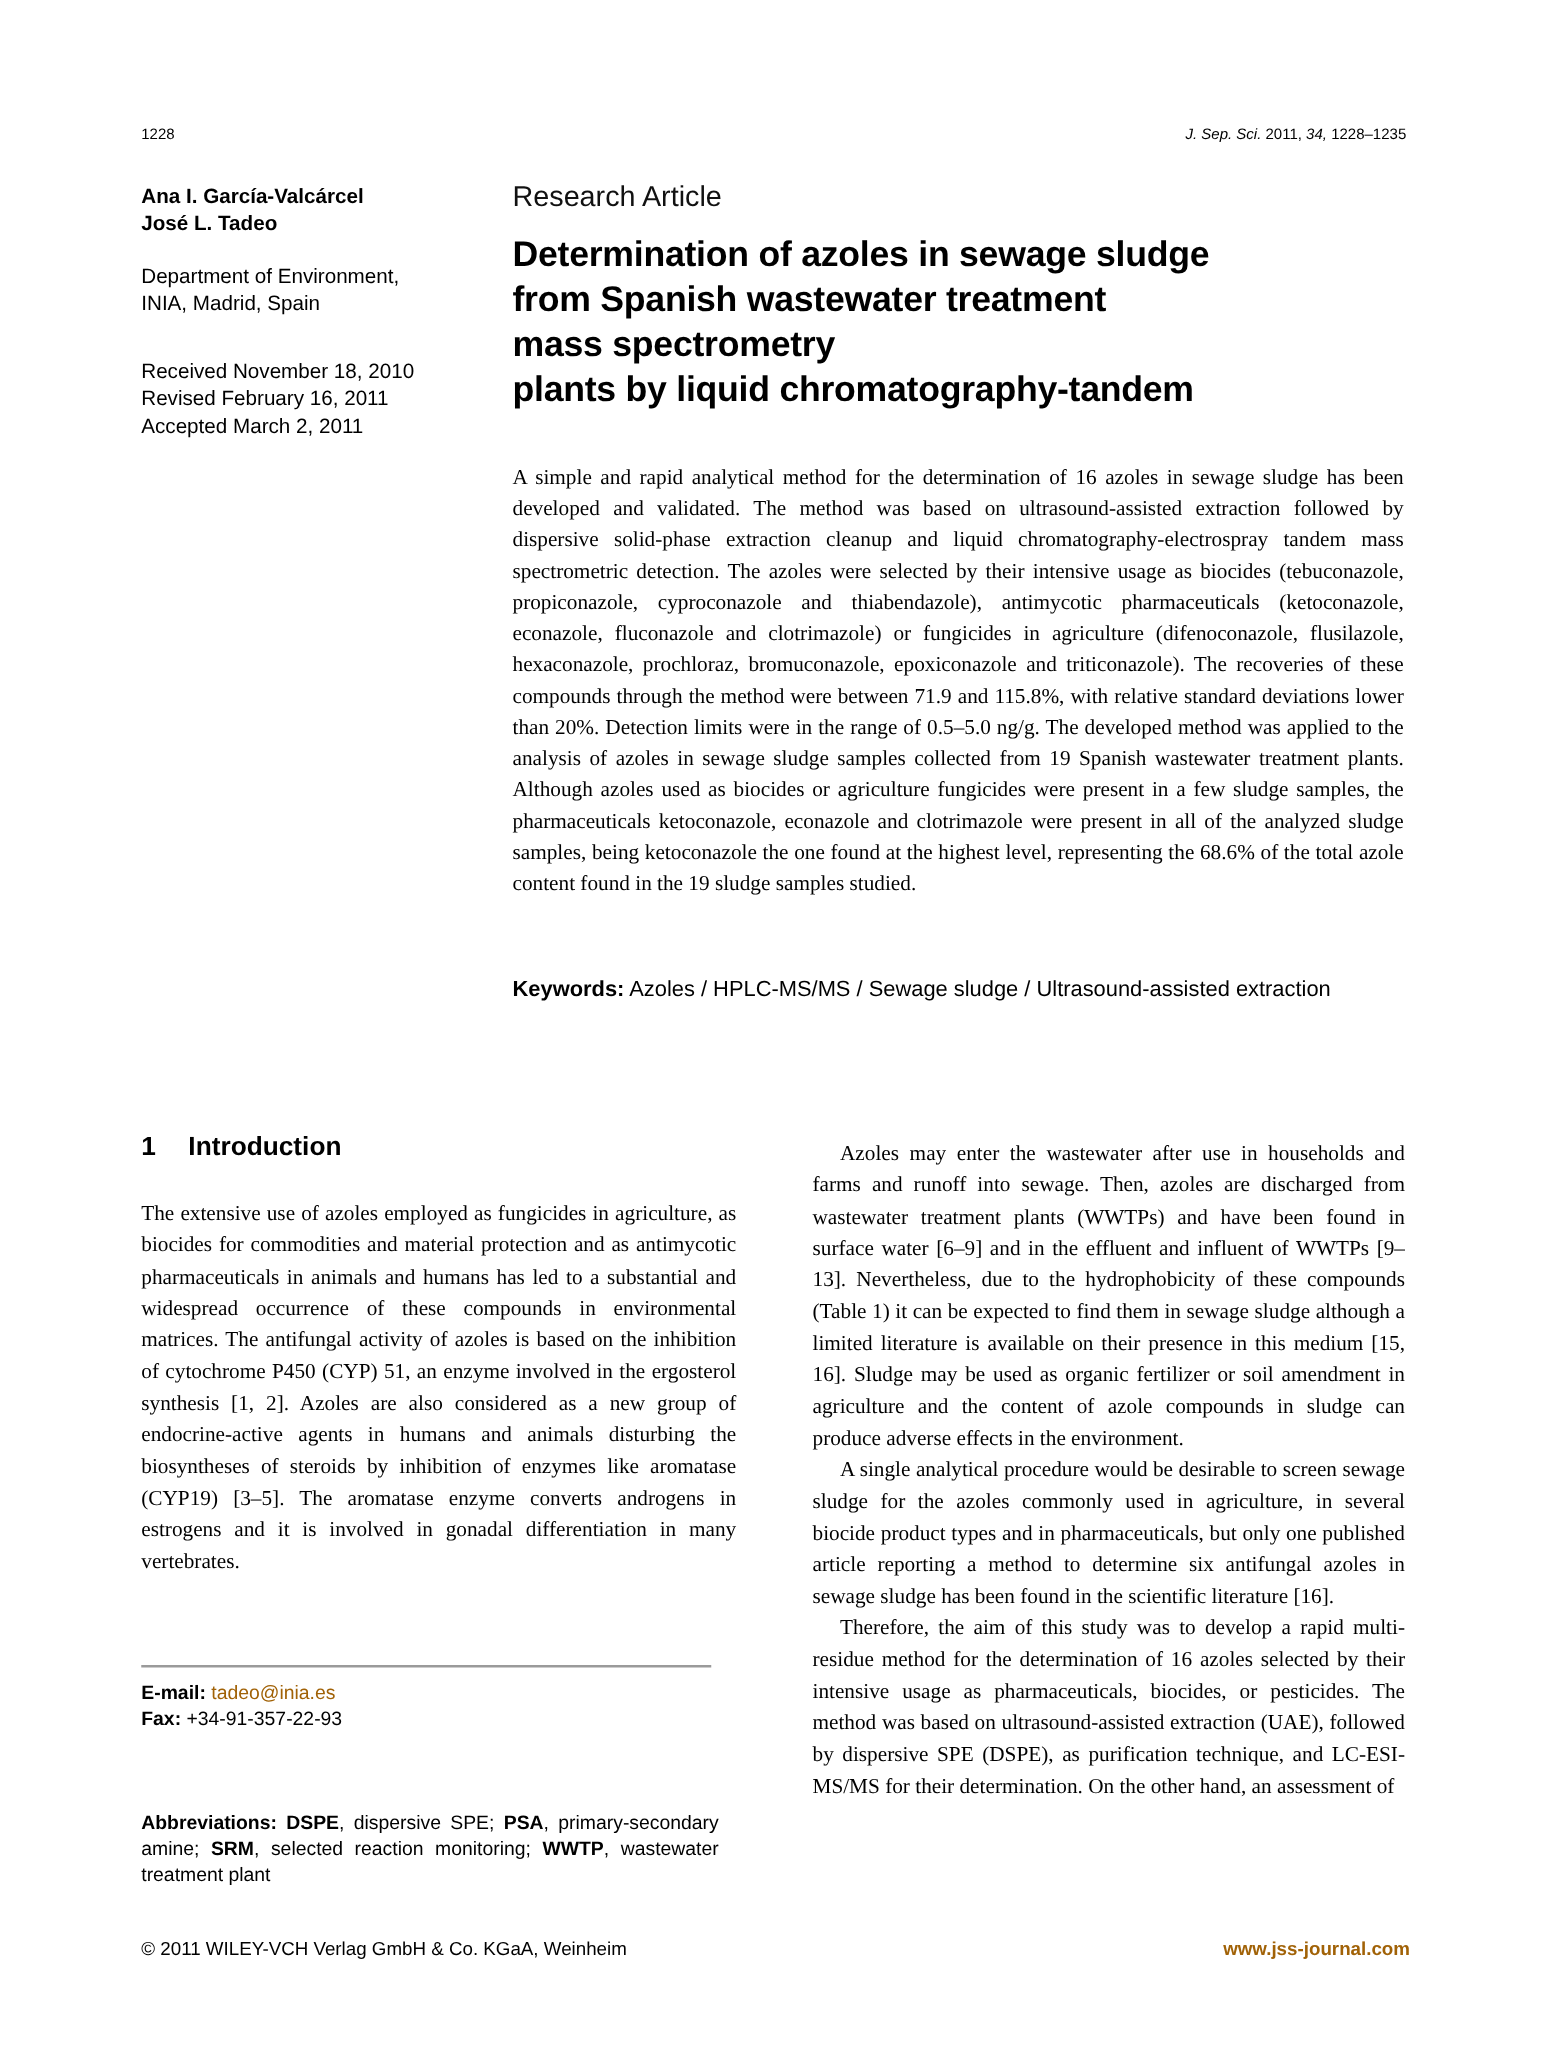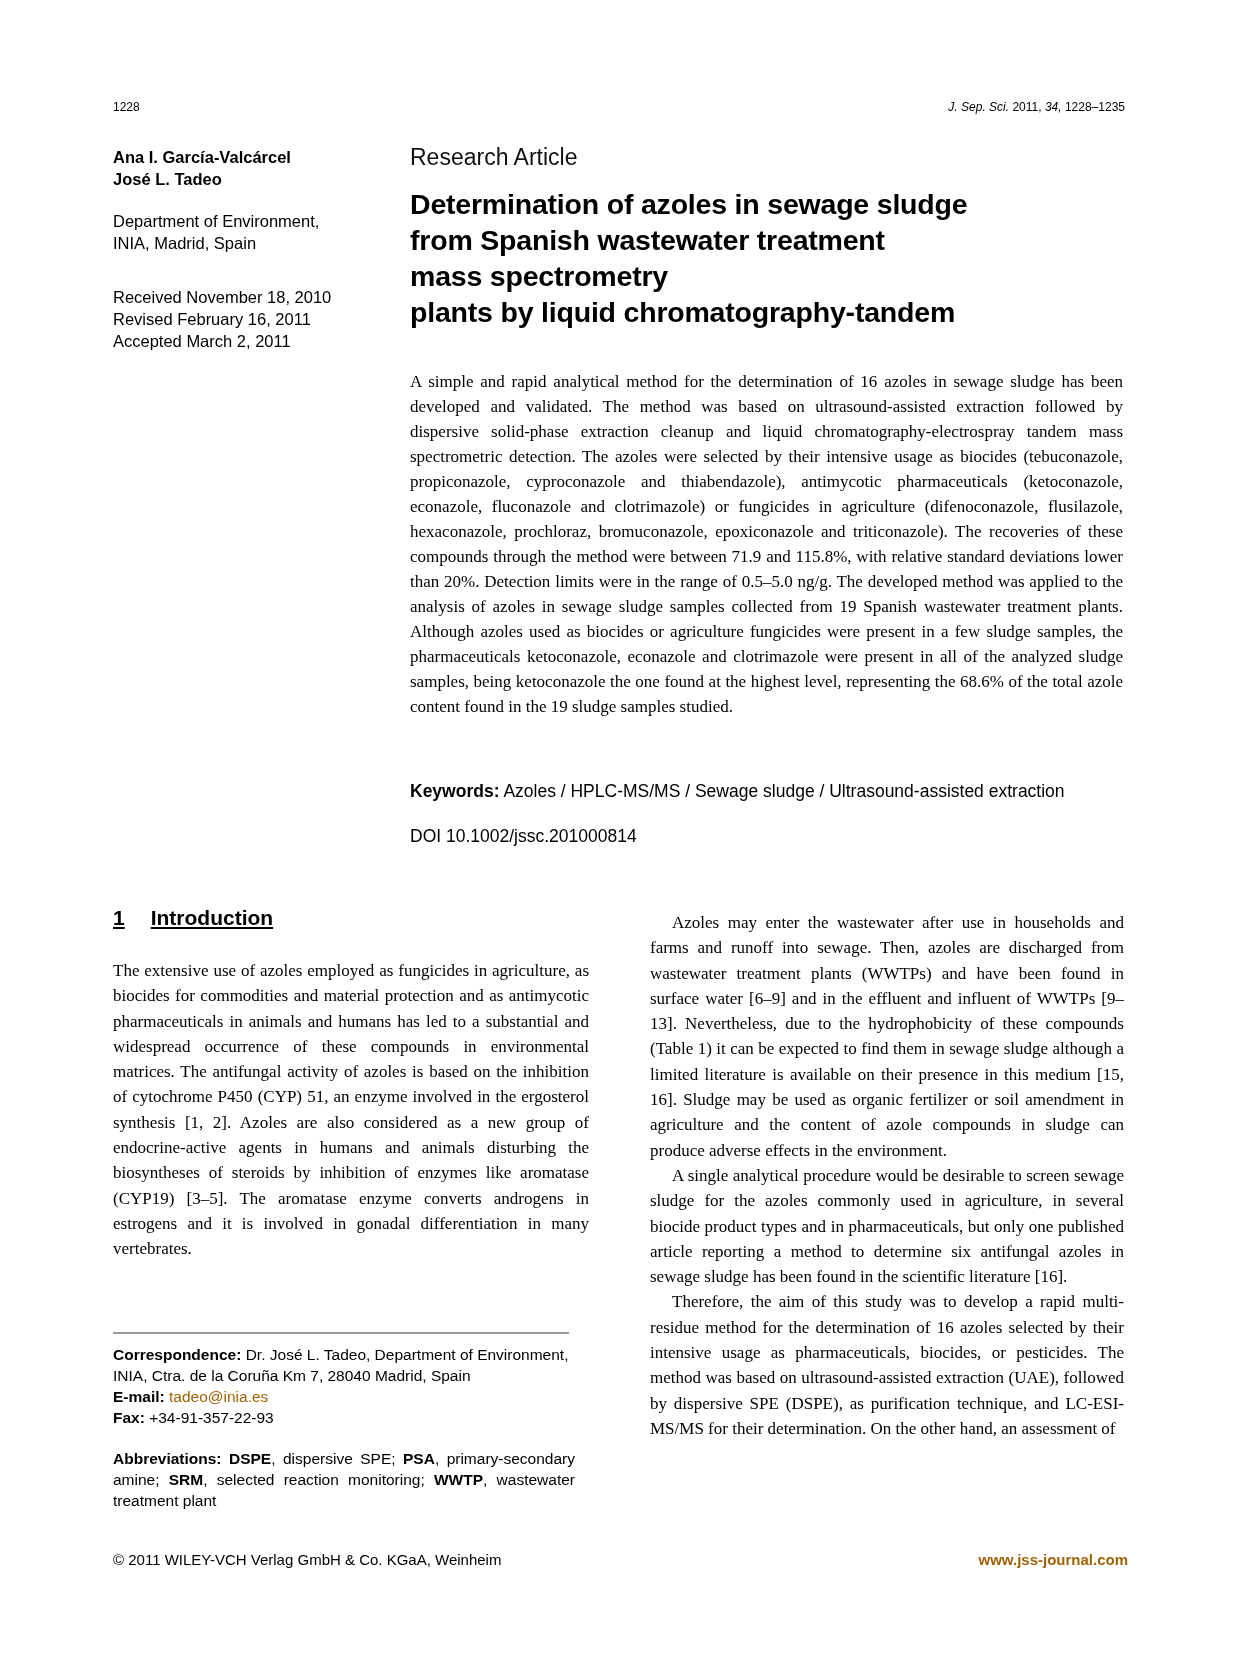--- a/index.html
+++ b/index.html
@@ -26,21 +26,21 @@
     font-weight:bold; line-height:36px; letter-spacing:-0.2px; }
 
   .abstract { top:352px; left:410px; width:713px;
     font-family:"Liberation Serif", serif; font-size:17px; line-height:25px;
     text-align:justify; }
 
   .keywords { top:780px; left:410px; width:713px; font-size:17.5px;
     line-height:23px; text-align:justify; }
   .doi { top:826px; left:410px; width:713px; font-size:17.5px; }
 
-  .sec-head { top:906px; left:113px; font-size:21px; font-weight:bold;text-decoration:underline; }
+  .sec-head { top:906px; left:113px; font-size:21px; font-weight:bold; }
   .sec-head .sec-title { margin-left:26px; }
 
   .col-left-p { top:958px; left:113px; width:476px; }
   .col-right { top:910px; left:650px; width:474px; }
   .body-p {
     font-family:"Liberation Serif", serif; font-size:17px; line-height:25.3px;
     text-align:justify; margin:0; }
   .indent { text-indent:22px; }
 
   .corr-rule { top:1332px; left:113px; width:456px; height:2px; background:#9a9a9a; }
@@ -85,36 +85,34 @@
     <div>Determination of azoles in sewage sludge</div>
     <div>from Spanish wastewater treatment</div>
     <div>mass spectrometry</div>
     <div>plants by liquid chromatography-tandem</div>
   </div>
 
   <p class="abs abstract">A simple and rapid analytical method for the determination of 16 azoles in sewage sludge has been developed and validated. The method was based on ultrasound-assisted extraction followed by dispersive solid-phase extraction cleanup and liquid chromatography-electrospray tandem mass spectrometric detection. The azoles were selected by their intensive usage as biocides (tebuconazole, propiconazole, cyproconazole and thiabendazole), antimycotic pharmaceuticals (ketoconazole, econazole, fluconazole and clotrimazole) or fungicides in agriculture (difenoconazole, flusilazole, hexaconazole, prochloraz, bromuconazole, epoxiconazole and triticonazole). The recoveries of these compounds through the method were between 71.9 and 115.8%, with relative standard deviations lower than 20%. Detection limits were in the range of 0.5–5.0 ng/g. The developed method was applied to the analysis of azoles in sewage sludge samples collected from 19 Spanish wastewater treatment plants. Although azoles used as biocides or agriculture fungicides were present in a few sludge samples, the pharmaceuticals ketoconazole, econazole and clotrimazole were present in all of the analyzed sludge samples, being ketoconazole the one found at the highest level, representing the 68.6% of the total azole content found in the 19 sludge samples studied.</p>
 
   <div class="abs keywords"><span class="b">Keywords:</span> <span>Azoles / HPLC-MS/MS / Sewage sludge / Ultrasound-assisted extraction</span></div>
 
-  <div class="abs doi">DOI 10.1002/jssc.201000814</div>
 
   <div class="abs sec-head"><span>1</span><span class="sec-title">Introduction</span></div>
 
   <p class="abs body-p col-left-p">The extensive use of azoles employed as fungicides in agriculture, as biocides for commodities and material protection and as antimycotic pharmaceuticals in animals and humans has led to a substantial and widespread occurrence of these compounds in environmental matrices. The antifungal activity of azoles is based on the inhibition of cytochrome P450 (CYP) 51, an enzyme involved in the ergosterol synthesis [1, 2]. Azoles are also considered as a new group of endocrine-active agents in humans and animals disturbing the biosyntheses of steroids by inhibition of enzymes like aromatase (CYP19) [3–5]. The aromatase enzyme converts androgens in estrogens and it is involved in gonadal differentiation in many vertebrates.</p>
 
   <div class="abs col-right">
     <p class="body-p indent">Azoles may enter the wastewater after use in households and farms and runoff into sewage. Then, azoles are discharged from wastewater treatment plants (WWTPs) and have been found in surface water [6–9] and in the effluent and influent of WWTPs [9–13]. Nevertheless, due to the hydrophobicity of these compounds (Table 1) it can be expected to find them in sewage sludge although a limited literature is available on their presence in this medium [15, 16]. Sludge may be used as organic fertilizer or soil amendment in agriculture and the content of azole compounds in sludge can produce adverse effects in the environment.</p>
     <p class="body-p indent">A single analytical procedure would be desirable to screen sewage sludge for the azoles commonly used in agriculture, in several biocide product types and in pharmaceuticals, but only one published article reporting a method to determine six antifungal azoles in sewage sludge has been found in the scientific literature [16].</p>
     <p class="body-p indent">Therefore, the aim of this study was to develop a rapid multi-residue method for the determination of 16 azoles selected by their intensive usage as pharmaceuticals, biocides, or pesticides. The method was based on ultrasound-assisted extraction (UAE), followed by dispersive SPE (DSPE), as purification technique, and LC-ESI-MS/MS for their determination. On the other hand, an assessment of</p>
   </div>
 
   <div class="abs corr-rule"></div>
 
   <div class="abs correspondence">
-    <div><span class="b">Correspondence:</span> <span>Dr. José L. Tadeo, Department of Environment, INIA, Ctra. de la Coruña Km 7, 28040 Madrid, Spain</span></div>
     <div><span class="b">E-mail:</span> <a class="plain" href="#">tadeo@inia.es</a></div>
     <div><span class="b">Fax:</span> <span>+34-91-357-22-93</span></div>
   </div>
 
   <div class="abs abbreviations"><span class="b">Abbreviations:</span> <span class="b">DSPE</span><span>, dispersive SPE; </span><span class="b">PSA</span><span>, primary-secondary amine; </span><span class="b">SRM</span><span>, selected reaction monitoring; </span><span class="b">WWTP</span><span>, wastewater treatment plant</span></div>
 
   <div class="abs footer">
     <span>© 2011 WILEY-VCH Verlag GmbH &amp; Co. KGaA, Weinheim</span>
     <a class="plain site" href="#">www.jss-journal.com</a>
   </div>

